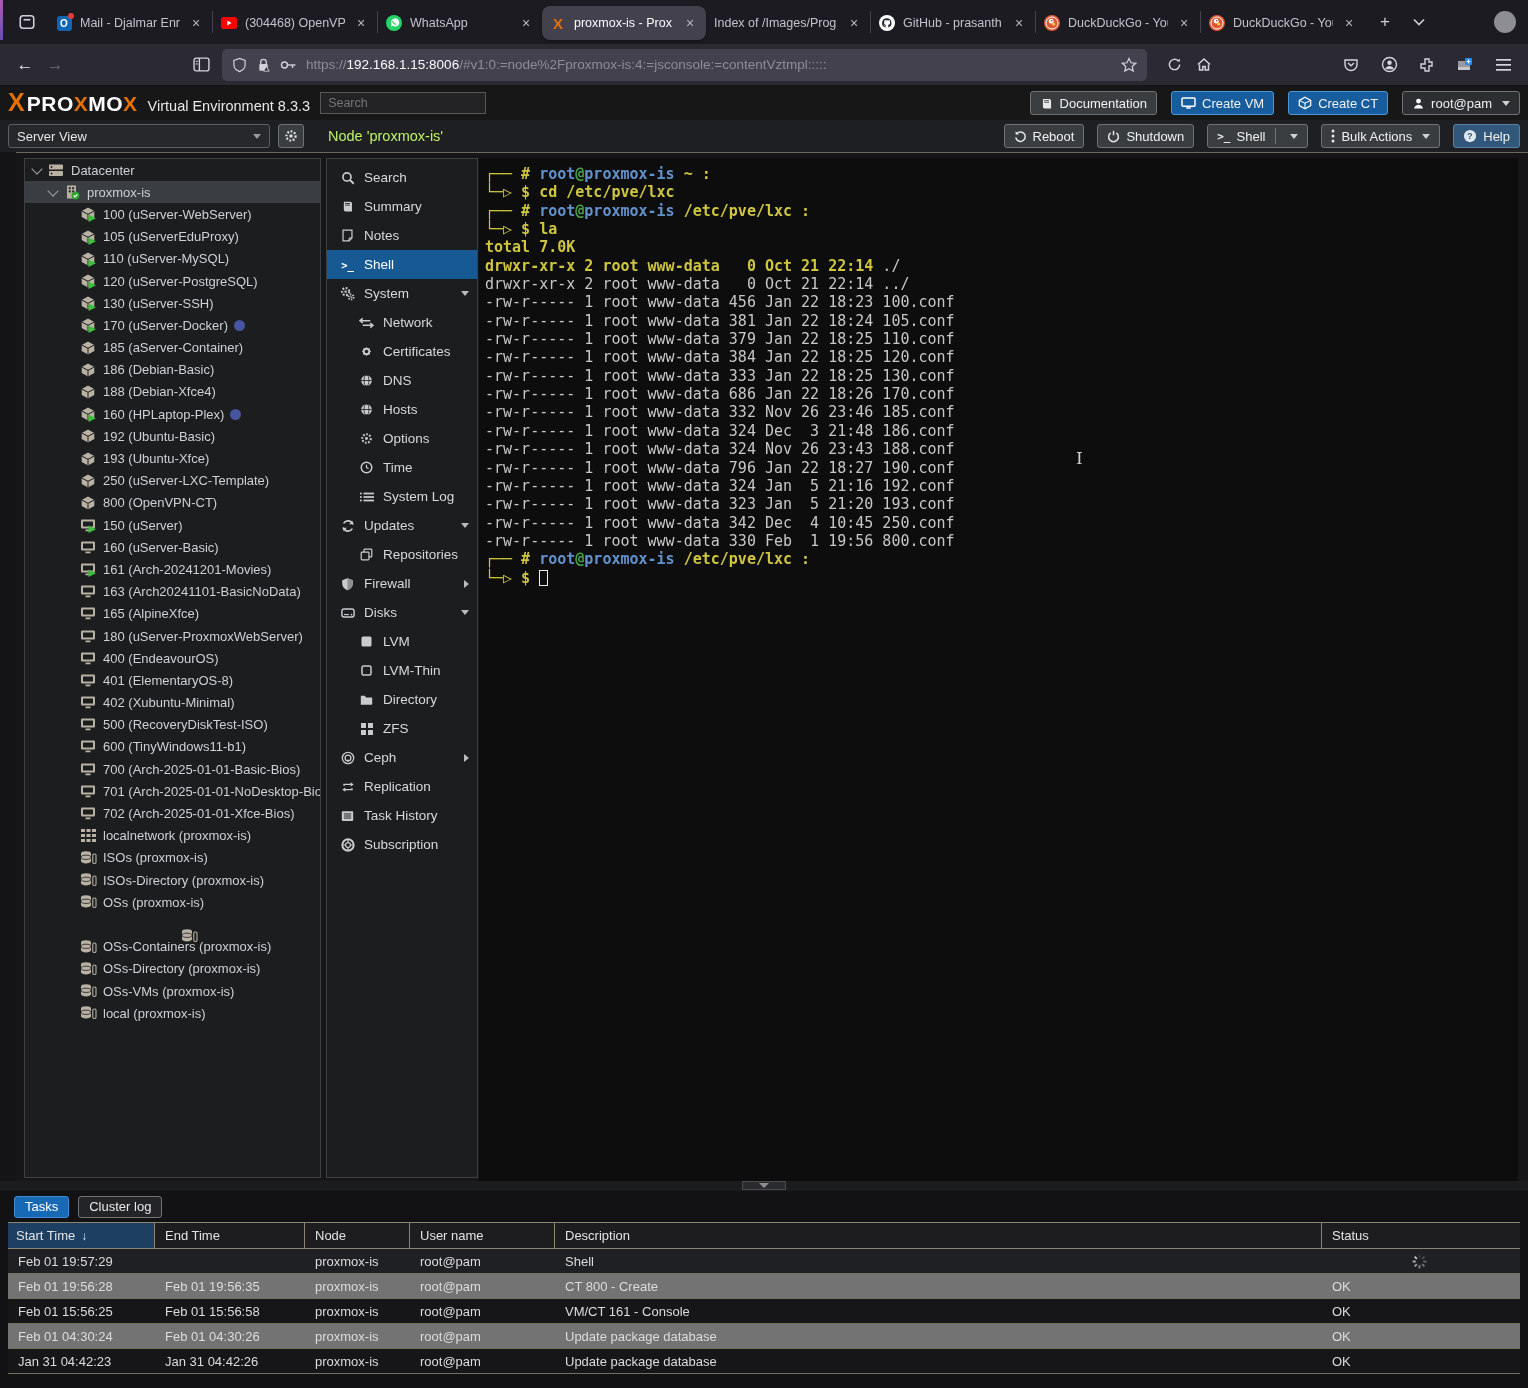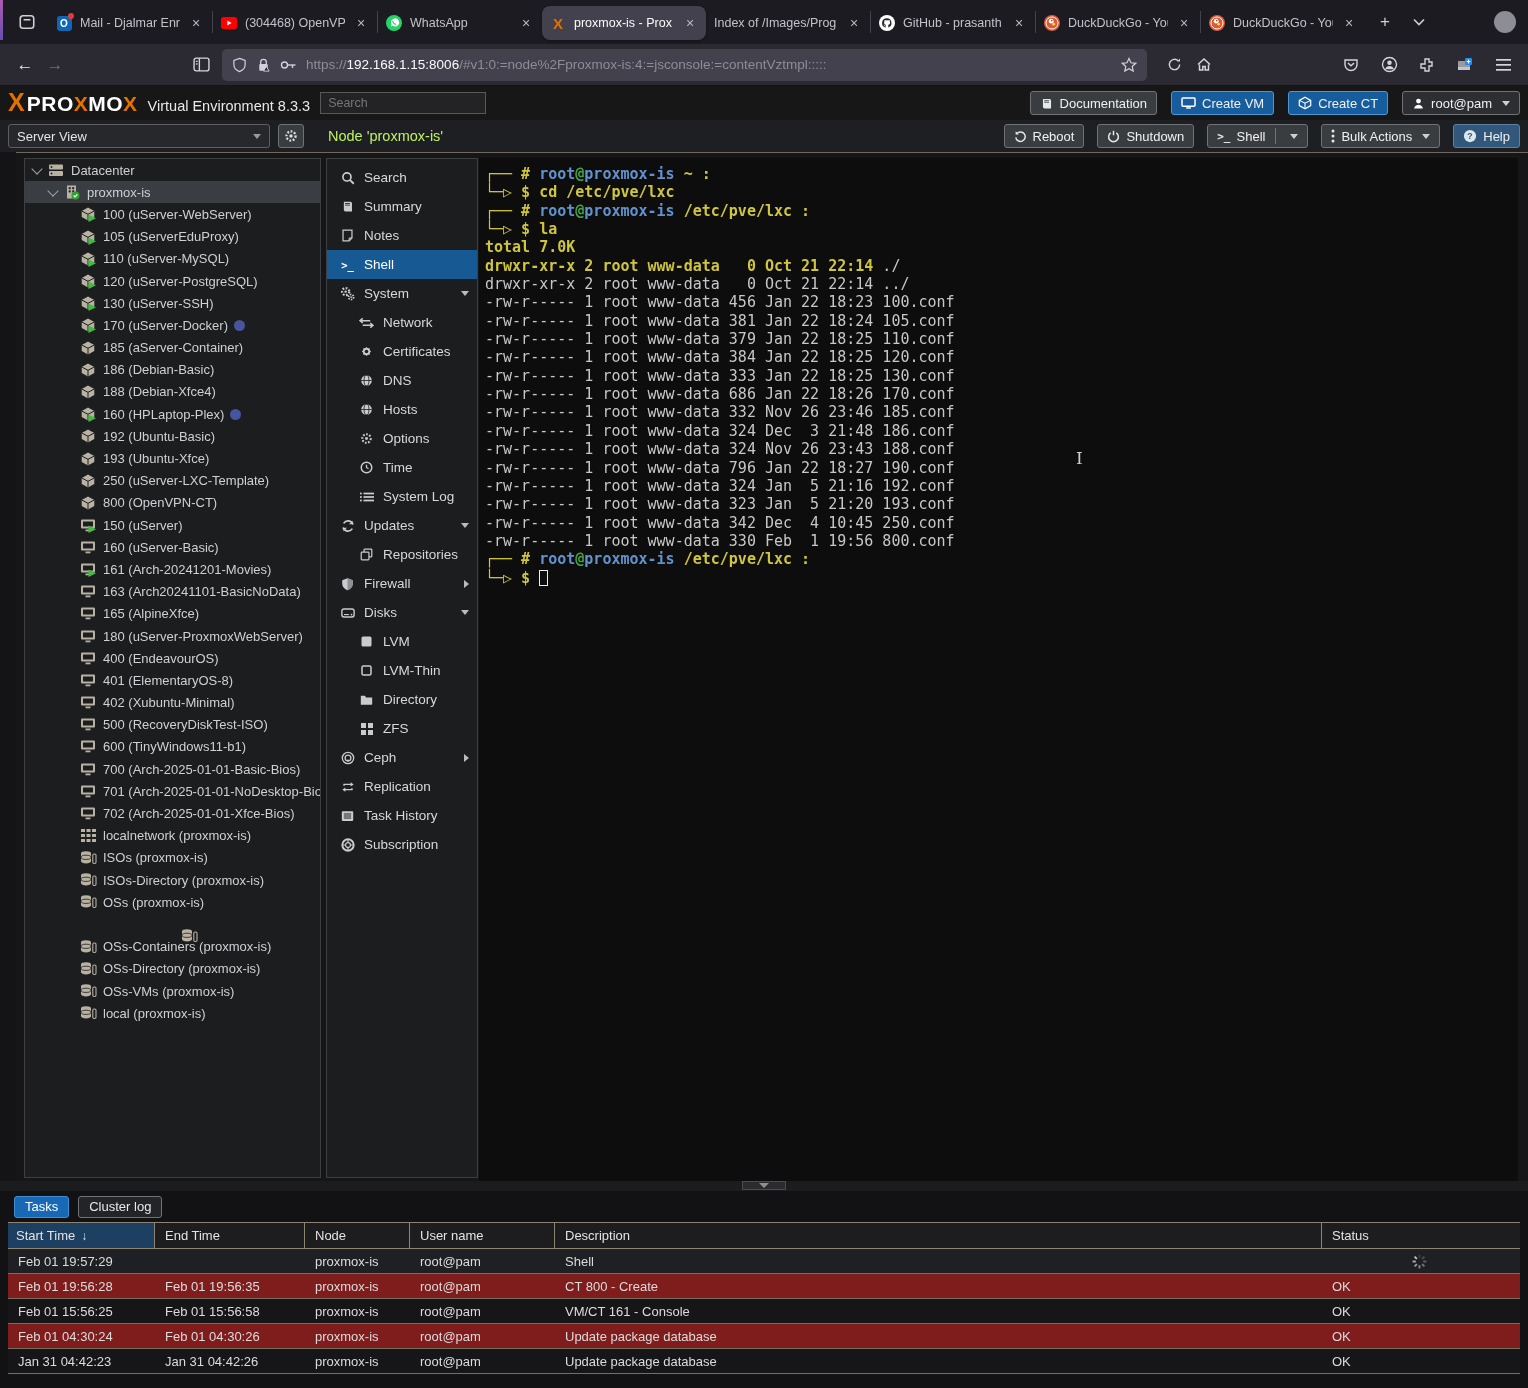--- a/index.html
+++ b/index.html
@@ -90,21 +90,21 @@
   .bp-tab { height:22px; padding:0 10px; display:flex; align-items:center; font-size:13px; border-radius:3px; cursor:pointer; }
   .bp-tab.active { background:#1769b5; border:1px solid #3f8dd4; color:#fff; }
   .bp-tab.idle { background:#232427; border:1px solid #6f7276; color:#e8e8e8; }
   .task-table { position:absolute; left:8px; top:31px; width:1512px; }
   .tt-head { display:flex; height:27px; border-top:1px solid #8a8471; border-bottom:1px solid #8a8471; background:#1d1d1f; }
   .tt-hcell { display:flex; align-items:center; padding-left:10px; font-size:13px; color:#e3e3e3; border-right:1px solid #8a8471; }
   .tt-hcell:last-child { border-right:none; }
   .tt-hcell.sorted { background:#1d3f61; }
   .sort-arrow { margin-left:6px; font-size:12px; color:#cfe3f5; }
   .tt-row { display:flex; height:25px; border-bottom:1px solid #746f5e; background:#161618; }
-  .tt-row.alt { background:#7f1d1d; }
+  .tt-row.alt { background:#737373; }
   .tt-row.running { background:#1f2023; }
   .tt-cell { display:flex; align-items:center; padding-left:10px; font-size:13px; color:#dcdcdc; white-space:nowrap; overflow:hidden; }
   .spin { display:flex; align-items:center; justify-content:center; width:100%; padding-right:14px; }
 
   svg { display:block; }
 </style>
 </head>
 <body>
 
 <div class="screen">

